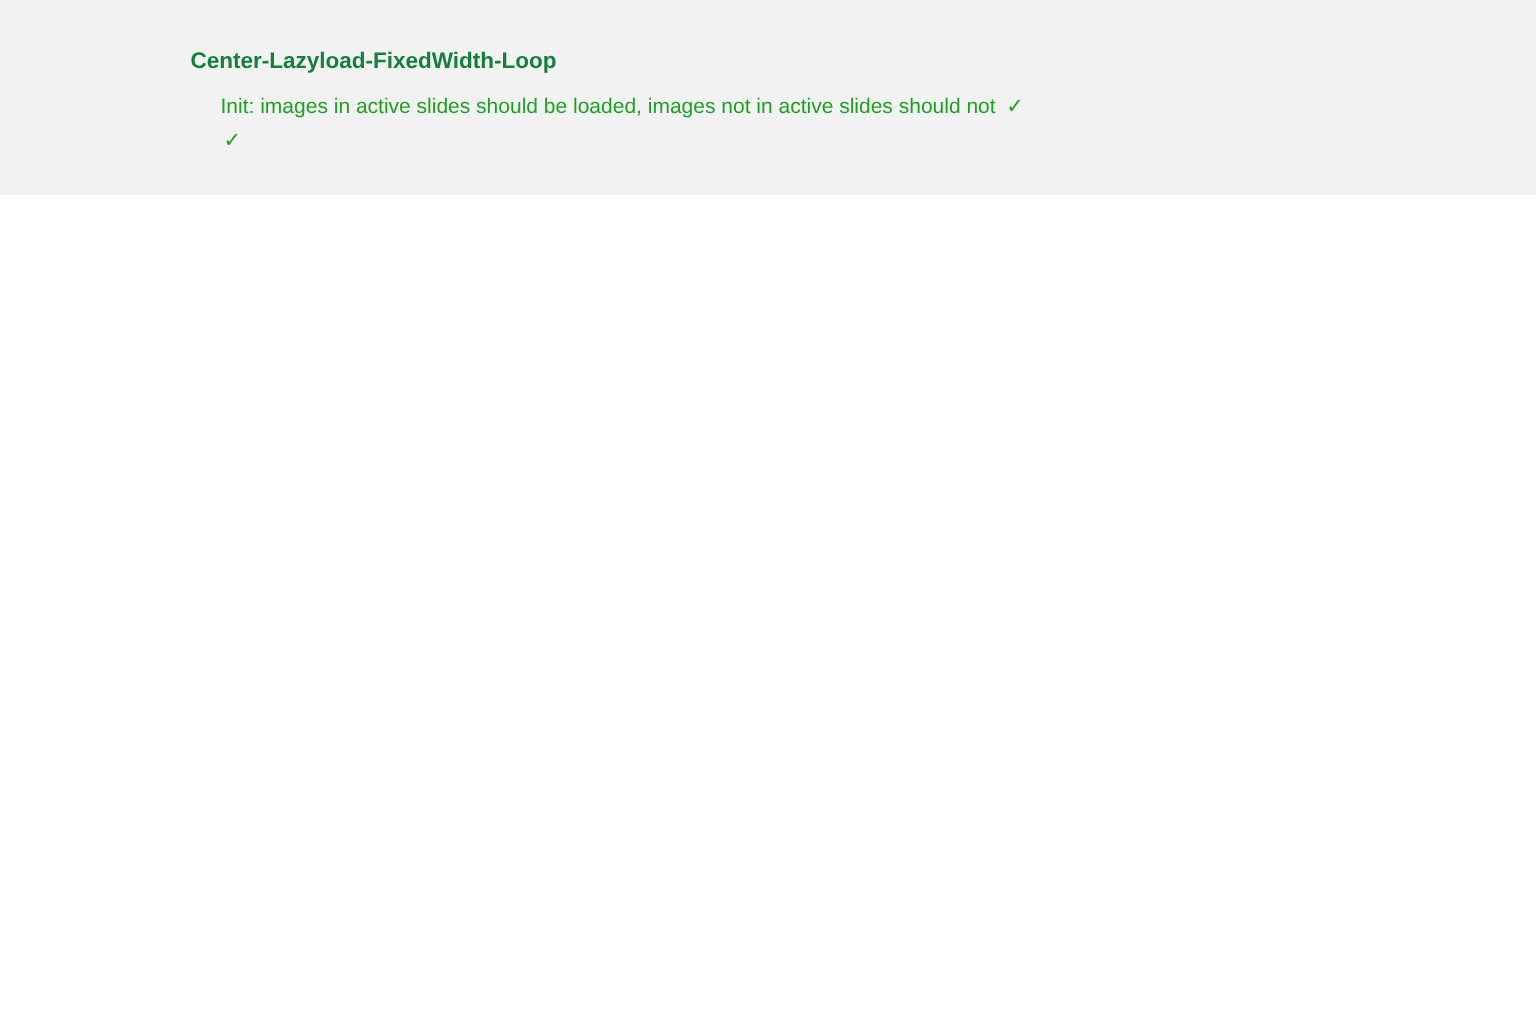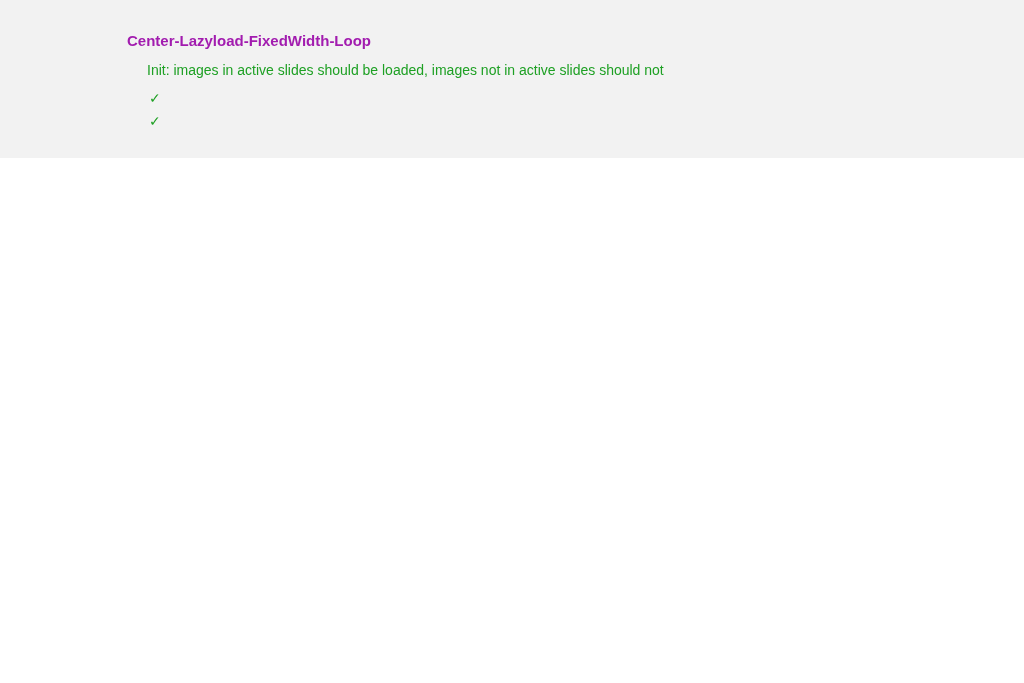--- a/index.html
+++ b/index.html
@@ -18,34 +18,33 @@
       padding: 32px 0 25px 0;
       width: 100%;
     }
     .content-wrap {
       padding-left: 127px;
       padding-right: 30px;
     }
     .section-title {
       font-size: 15px;
       font-weight: bold;
-      color: #a21caf;
+      color: #15803d;
       margin-bottom: 10px;
     }
     .test-list {
       padding-left: 20px;
     }
     .test-line {
       color: #1ea024;
       font-size: 14px;
       line-height: 1.65;
       display: flex;
       align-items: baseline;
       gap: 5px;
-      flex-direction: column;
     }
     .test-text {
       color: #1ea024;
     }
     .check-icon {
       color: #1ea024;
       font-size: 14px;
       padding-left: 2px;
     }
   </style>

